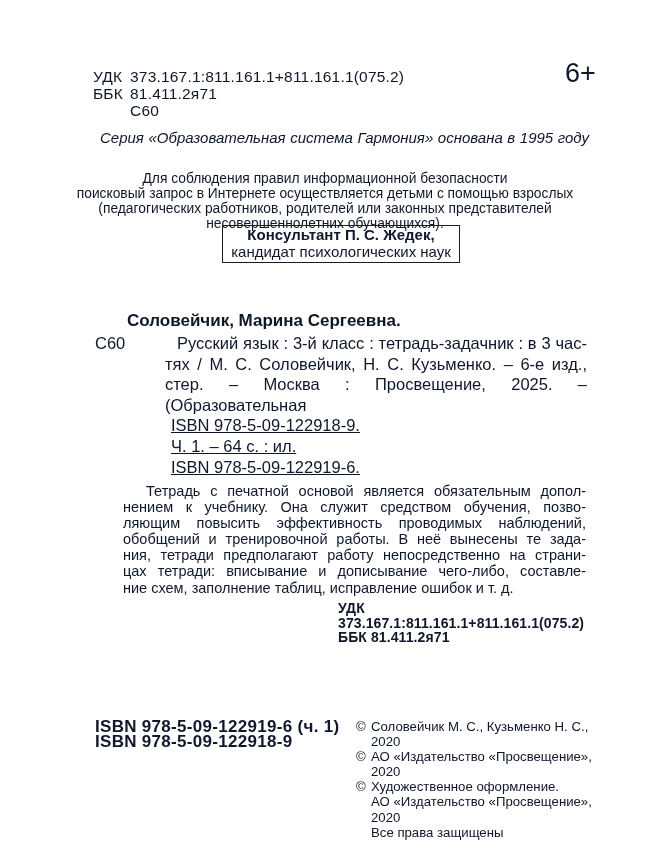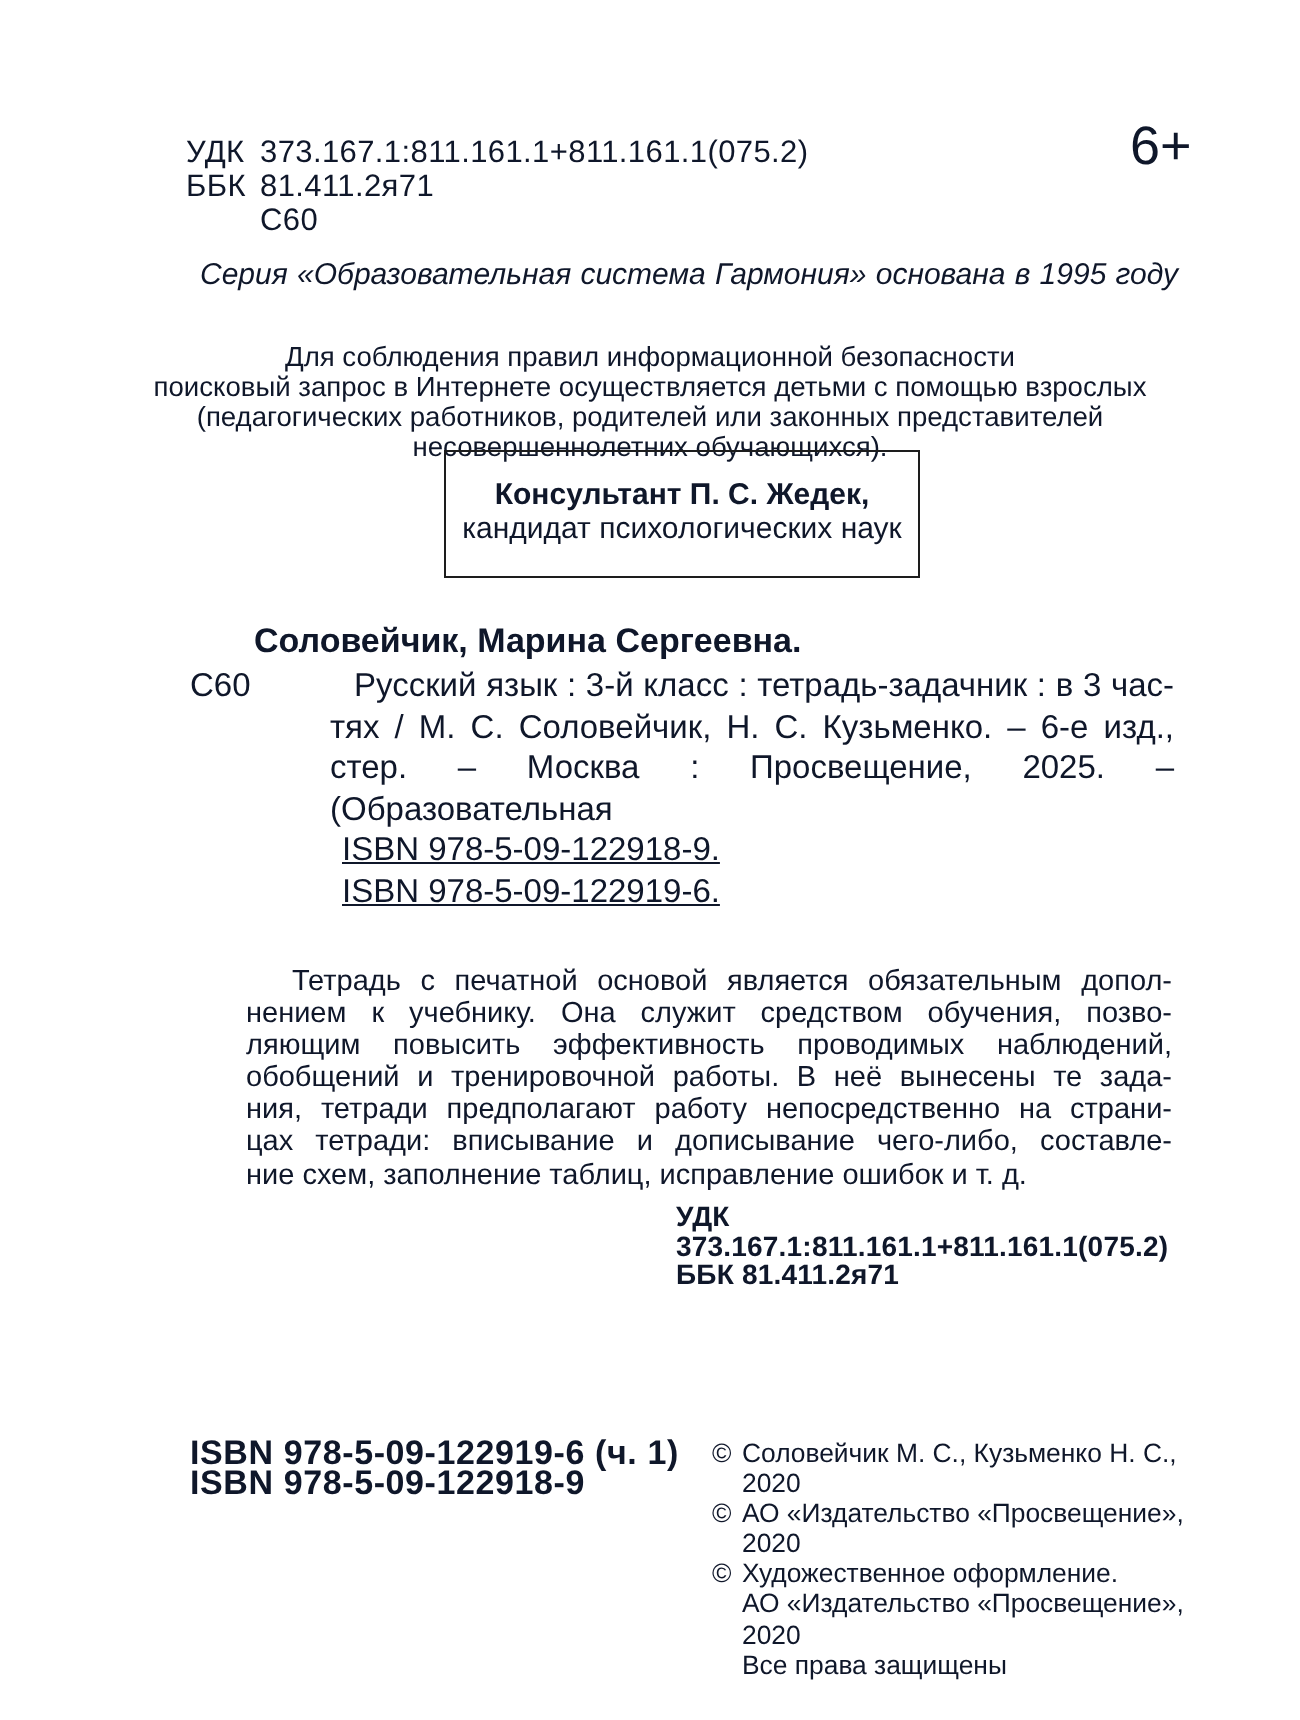--- a/index.html
+++ b/index.html
@@ -16,21 +16,21 @@
   .top-class{position:absolute;left:93px;top:68px;font-size:15.5px;line-height:17px;letter-spacing:.2px;}
   .top-class .lbl{display:inline-block;width:37px;}
   .top-class .code-row{margin-left:37px;}
   
   .age{position:absolute;left:565px;top:58px;font-size:27px;line-height:30px;}
   
   .series{position:absolute;left:100px;top:129px;width:489px;font-style:italic;font-size:15px;line-height:18px;text-align:justify;text-align-last:justify;}
   
   .safety{position:absolute;left:58px;top:152px;width:534px;font-size:13.8px;line-height:14.9px;text-align:center;margin-top:20px;}
   
-  .consultant{position:absolute;left:222px;top:225px;width:238px;height:64px;border:1.5px solid #1d1d1d;box-sizing:border-box;display:flex;flex-direction:column;justify-content:center;align-items:center;font-size:15px;line-height:16.7px;}
+  .consultant{position:absolute;left:222px;top:225px;width:238px;height:38px;border:1.5px solid #1d1d1d;box-sizing:border-box;display:flex;flex-direction:column;justify-content:center;align-items:center;font-size:15px;line-height:16.7px;}
   .consultant .b{font-weight:bold;}
   
   .author{position:absolute;left:127px;top:311px;font-weight:bold;font-size:17px;line-height:20px;}
   
   .entry{position:absolute;left:95px;top:333px;width:492px;font-size:16.5px;line-height:20.6px;}
   .entry .ccode{position:absolute;left:0;top:0;}
   .entry .lines{margin-left:70px;}
   .fill{text-align:justify;text-align-last:justify;}
   .ind1{text-indent:12px;}
   .isbnl{padding-left:6px;text-decoration:underline;}
@@ -76,20 +76,21 @@
 
   <div class="author">Соловейчик, Марина Сергеевна.</div>
 
   <div class="entry">
     <div class="ccode">С60</div>
     <div class="lines">
       <div class="fill ind1">Русский язык : 3-й класс : тетрадь-задачник : в 3 час-</div>
       <div class="fill">тях / М. С. Соловейчик, Н. С. Кузьменко. – 6-е изд.,</div>
       <div class="fill">стер. – Москва : Просвещение, 2025. – (Образовательная</div>
       <div class="isbnl">ISBN 978-5-09-122918-9.</div>
+      <div class="isbnl">Ч. 1. – 64 с. : ил.</div>
       <div class="isbnl">ISBN 978-5-09-122919-6.</div>
     </div>
   </div>
 
   <div class="annotation">
     <div class="fill ind">Тетрадь с печатной основой является обязательным допол-</div>
     <div class="fill">нением к учебнику. Она служит средством обучения, позво-</div>
     <div class="fill">ляющим повысить эффективность проводимых наблюдений,</div>
     <div class="fill">обобщений и тренировочной работы. В неё вынесены те зада-</div>
     <div class="fill">ния, тетради предполагают работу непосредственно на страни-</div>

